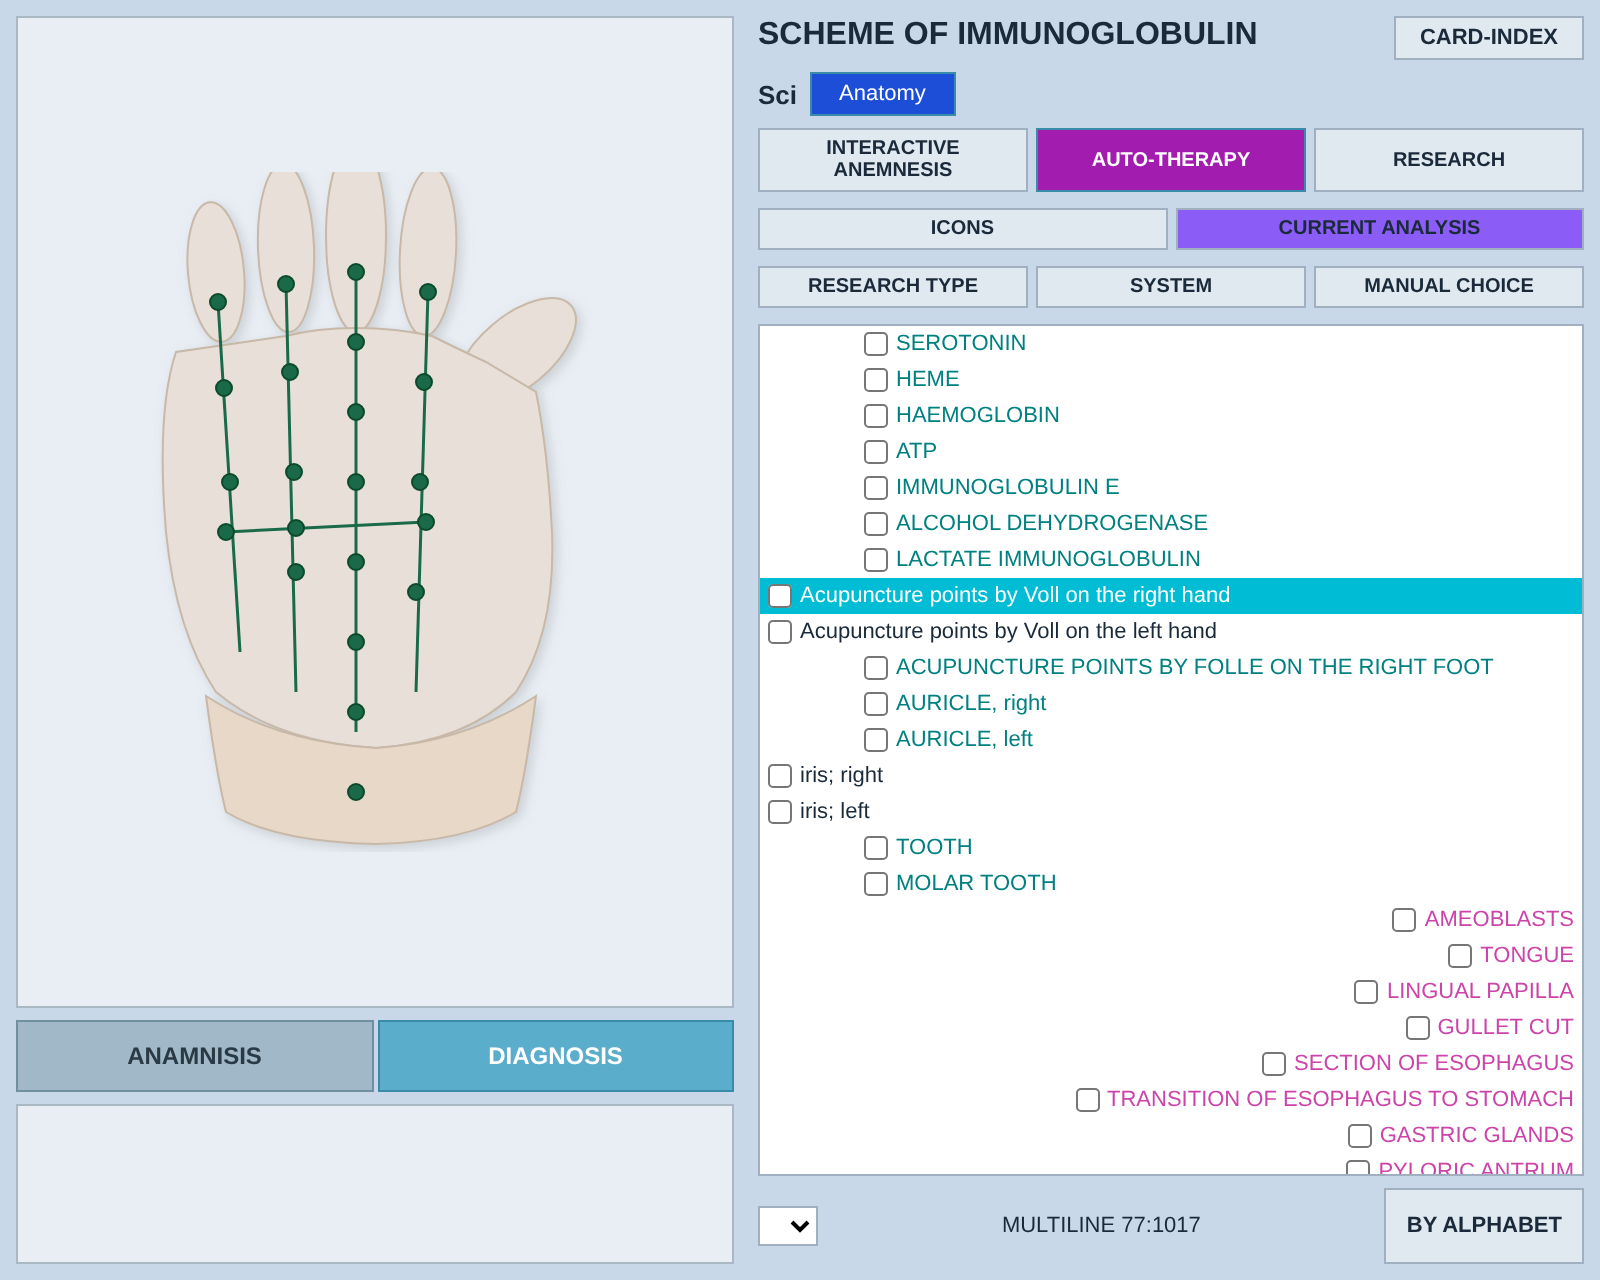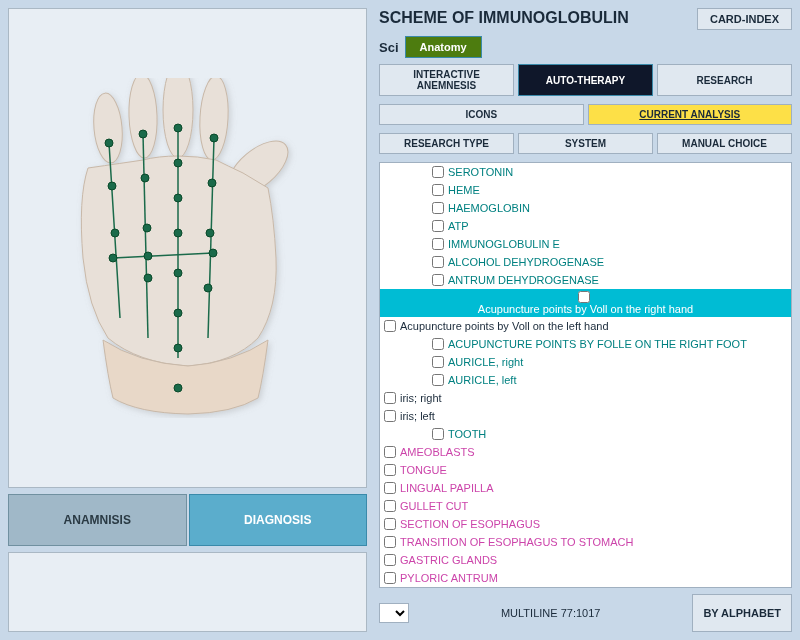--- a/index.html
+++ b/index.html
@@ -36,21 +36,21 @@
     }
 
     .hand-svg {
       width: 280px;
       height: 340px;
     }
 
     .bottom-buttons {
       display: flex;
       gap: 2px;
-      height: 52px;
+      height: 36px;
     }
 
     .btn-anamnisis {
       flex: 1;
       background: #a0b8c8;
       border: 1px solid #7090a0;
       color: #2a3a44;
       font-size: 12px;
       font-weight: bold;
       cursor: pointer;
@@ -106,25 +106,25 @@
       margin-bottom: 2px;
     }
 
     .sci-label {
       font-size: 13px;
       font-weight: bold;
       color: #1a2a3a;
     }
 
     .btn-anatomy {
-      background: #4d7c0f;
+      background: #1d4ed8;
       border: 1px solid #3a8aaa;
       color: white;
       font-size: 11px;
-      font-weight: bold;
+      font-weight: normal;
       padding: 4px 14px;
       cursor: pointer;
     }
 
     .btn-card-index {
       margin-left: auto;
       background: #e0e8f0;
       border: 1px solid #a0b0c0;
       color: #1a2a3a;
       font-size: 11px;
@@ -146,29 +146,28 @@
       color: #1a2a3a;
       font-size: 10px;
       font-weight: bold;
       padding: 4px 8px;
       cursor: pointer;
       flex: 1;
       text-align: center;
     }
 
     .nav-btn.active {
-      background: #0f172a;
+      background: #a21caf;
       color: white;
       border-color: #3a8aaa;
     }
 
     .nav-btn.current-analysis {
-      background: #fde047;
-      color: #1a2a3a;
-      text-decoration: underline;
+      background: #8b5cf6;
+      color: #1a2a3a;
     }
 
     .nav-row2 {
       display: flex;
       gap: 4px;
       margin-bottom: 4px;
     }
 
     .list-container {
       flex: 1;
@@ -183,25 +182,25 @@
       align-items: center;
       padding: 2px 4px;
       min-height: 18px;
       cursor: pointer;
       border-bottom: none;
     }
 
     .list-item.selected {
       background: #00bcd4;
       color: white;
-      flex-direction: column;
     }
 
     .list-item.pink {
       color: #cc44aa;
+      justify-content: flex-end;
     }
 
     .list-item.teal {
       color: #008080;
       margin-left: 48px;
     }
 
     .list-item.dark {
       color: #1a2a3a;
     }
@@ -382,21 +381,21 @@
         <div class="list-item teal">
           <input type="checkbox" style="">
           <span class="list-item-text">IMMUNOGLOBULIN E</span>
         </div>
         <div class="list-item teal">
           <input type="checkbox" style="">
           <span class="list-item-text">ALCOHOL DEHYDROGENASE</span>
         </div>
         <div class="list-item teal">
           <input type="checkbox" style="">
-          <span class="list-item-text">ANTRUM  DEHYDROGENASE</span>
+          <span class="list-item-text">LACTATE  IMMUNOGLOBULIN</span>
         </div>
         <div class="list-item selected">
           <input type="checkbox" style="">
           <span class="list-item-text">Acupuncture points by Voll on the right hand</span>
         </div>
         <div class="list-item dark">
           <input type="checkbox" style="">
           <span class="list-item-text">Acupuncture points by Voll on the left hand</span>
         </div>
         <div class="list-item teal">
@@ -415,20 +414,24 @@
           <input type="checkbox" style="">
           <span class="list-item-text">iris; right</span>
         </div>
         <div class="list-item dark">
           <input type="checkbox" style="">
           <span class="list-item-text">iris; left</span>
         </div>
         <div class="list-item teal">
           <input type="checkbox" style="">
           <span class="list-item-text">TOOTH</span>
+        </div>
+        <div class="list-item teal">
+          <input type="checkbox" style="">
+          <span class="list-item-text">MOLAR TOOTH</span>
         </div>
         <div class="list-item pink">
           <input type="checkbox" style="">
           <span class="list-item-text">AMEOBLASTS</span>
         </div>
         <div class="list-item pink">
           <input type="checkbox" style="">
           <span class="list-item-text">TONGUE</span>
         </div>
         <div class="list-item pink">

